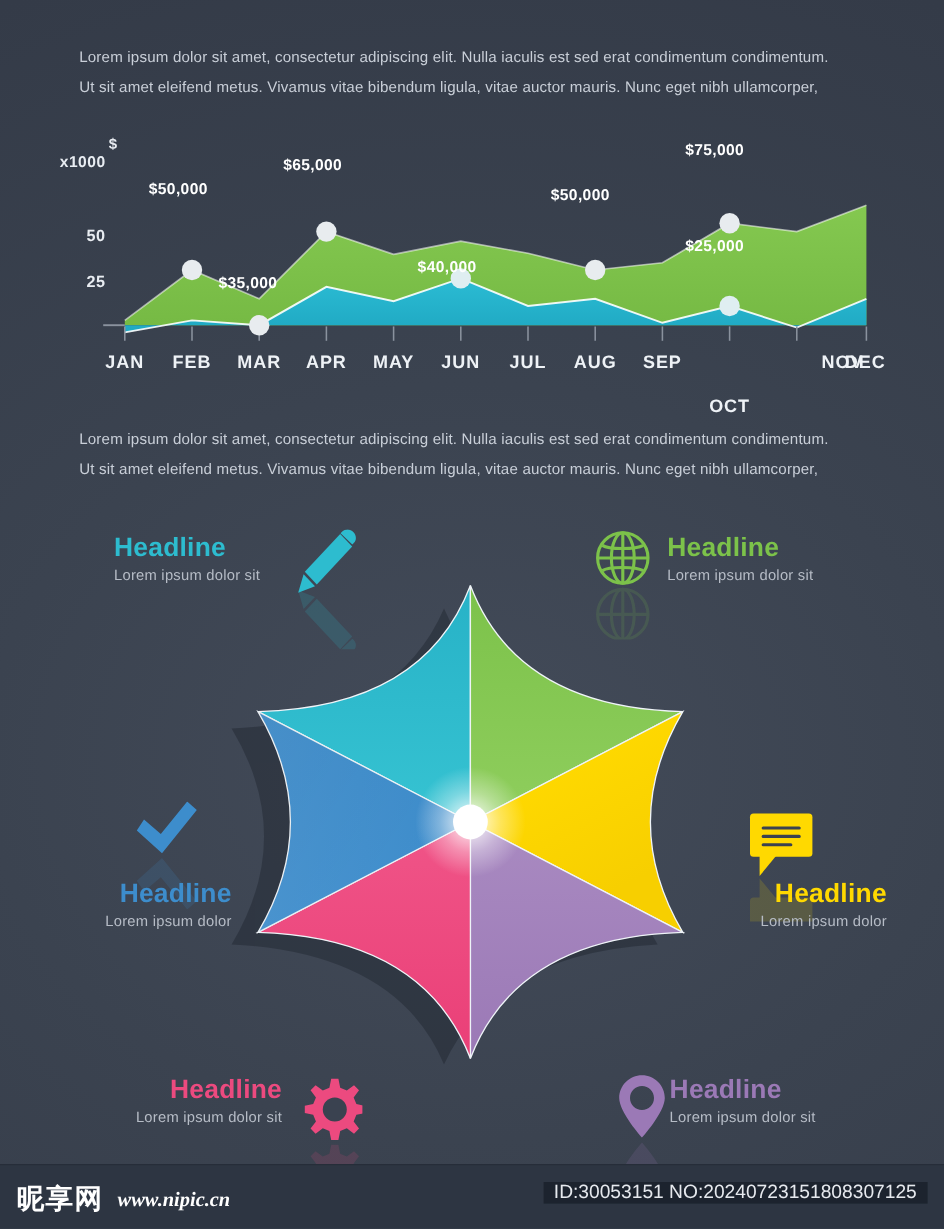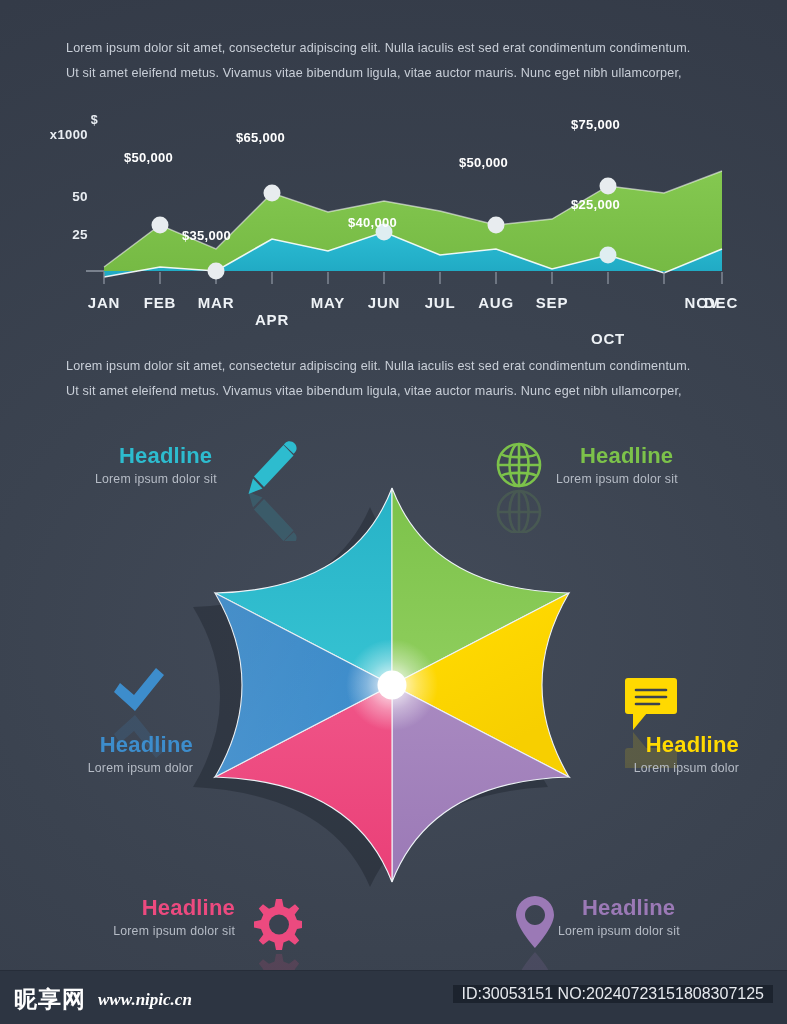--- a/index.html
+++ b/index.html
@@ -50,21 +50,21 @@
   .month {
     position:absolute; top:189px; color:#eef2f6; font-size:15px;
     font-weight:bold; letter-spacing:0.8px; text-align:center; width:54px;
   }
 
   
   #pinwheel { position:absolute; left:177px; top:470px; width:430px; height:470px; }
 
   
   .feat { position:absolute; }
-  .feat .hl { font-size:22px; font-weight:bold; letter-spacing:0.2px; line-height:1.1;margin-left:24px; }
+  .feat .hl { font-size:22px; font-weight:bold; letter-spacing:0.2px; line-height:1.1; }
   .feat .sub { font-size:12.3px; color:#b6bcc6; letter-spacing:0.2px; margin-top:4px; }
   .feat.right-align { text-align:right; }
 
   .icon-box { position:absolute; }
 
   
   #wm {
     position:absolute; left:0; bottom:0; width:787px; height:54px;
     background:#2d3542;
     border-top:1px solid #262d39;
@@ -161,21 +161,21 @@
     <div class="dlabel" style="left:182px; top:123px;">$35,000</div>
     <div class="dlabel" style="left:236px; top:25px;">$65,000</div>
     <div class="dlabel" style="left:348px; top:110px;">$40,000</div>
     <div class="dlabel" style="left:459px; top:50px;">$50,000</div>
     <div class="dlabel" style="left:571px; top:12px;">$75,000</div>
     <div class="dlabel" style="left:571px; top:92px;">$25,000</div>
 
     <div class="month" style="left:77px;">JAN</div>
     <div class="month" style="left:133px;">FEB</div>
     <div class="month" style="left:189px;">MAR</div>
-    <div class="month" style="left:245px;margin-top:17px;">APR</div>
+    <div class="month" style="left:245px;">APR</div>
     <div class="month" style="left:301px;">MAY</div>
     <div class="month" style="left:357px;">JUN</div>
     <div class="month" style="left:413px;">JUL</div>
     <div class="month" style="left:469px;">AUG</div>
     <div class="month" style="left:525px;">SEP</div>
     <div class="month" style="left:581px;margin-top:36px;">OCT</div>
     <div class="month" style="left:675px;">NOV</div>
     <div class="month" style="left:694px;">DEC</div>
   </div>
 

